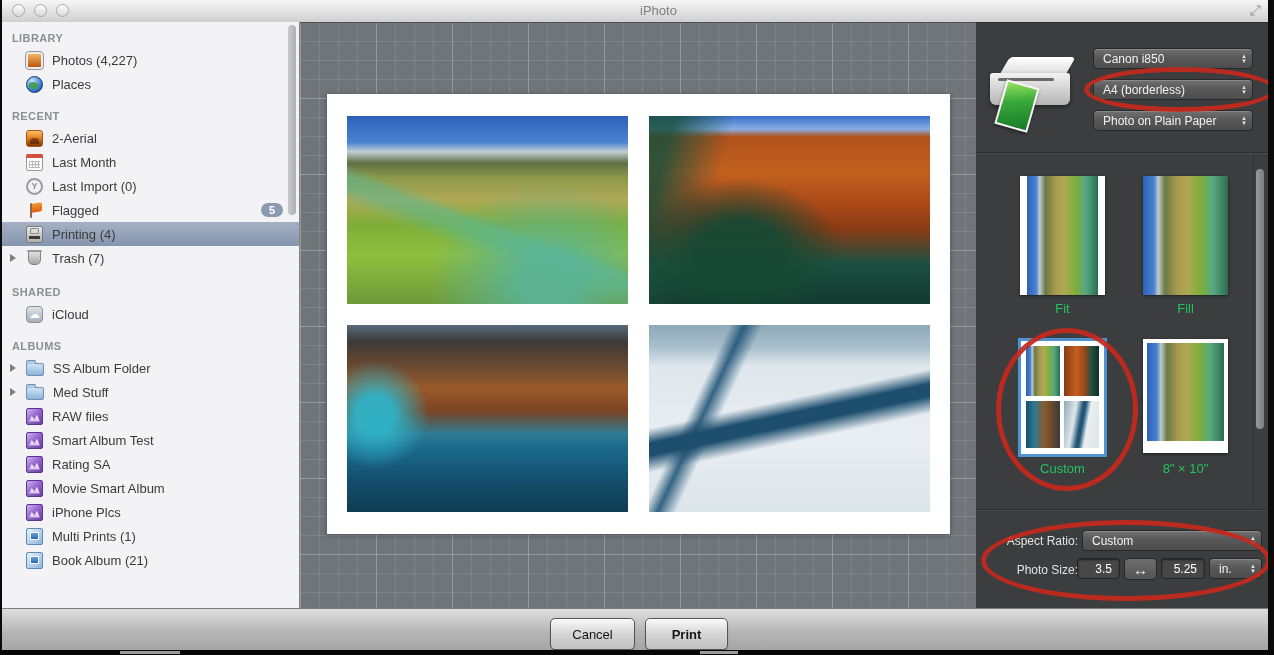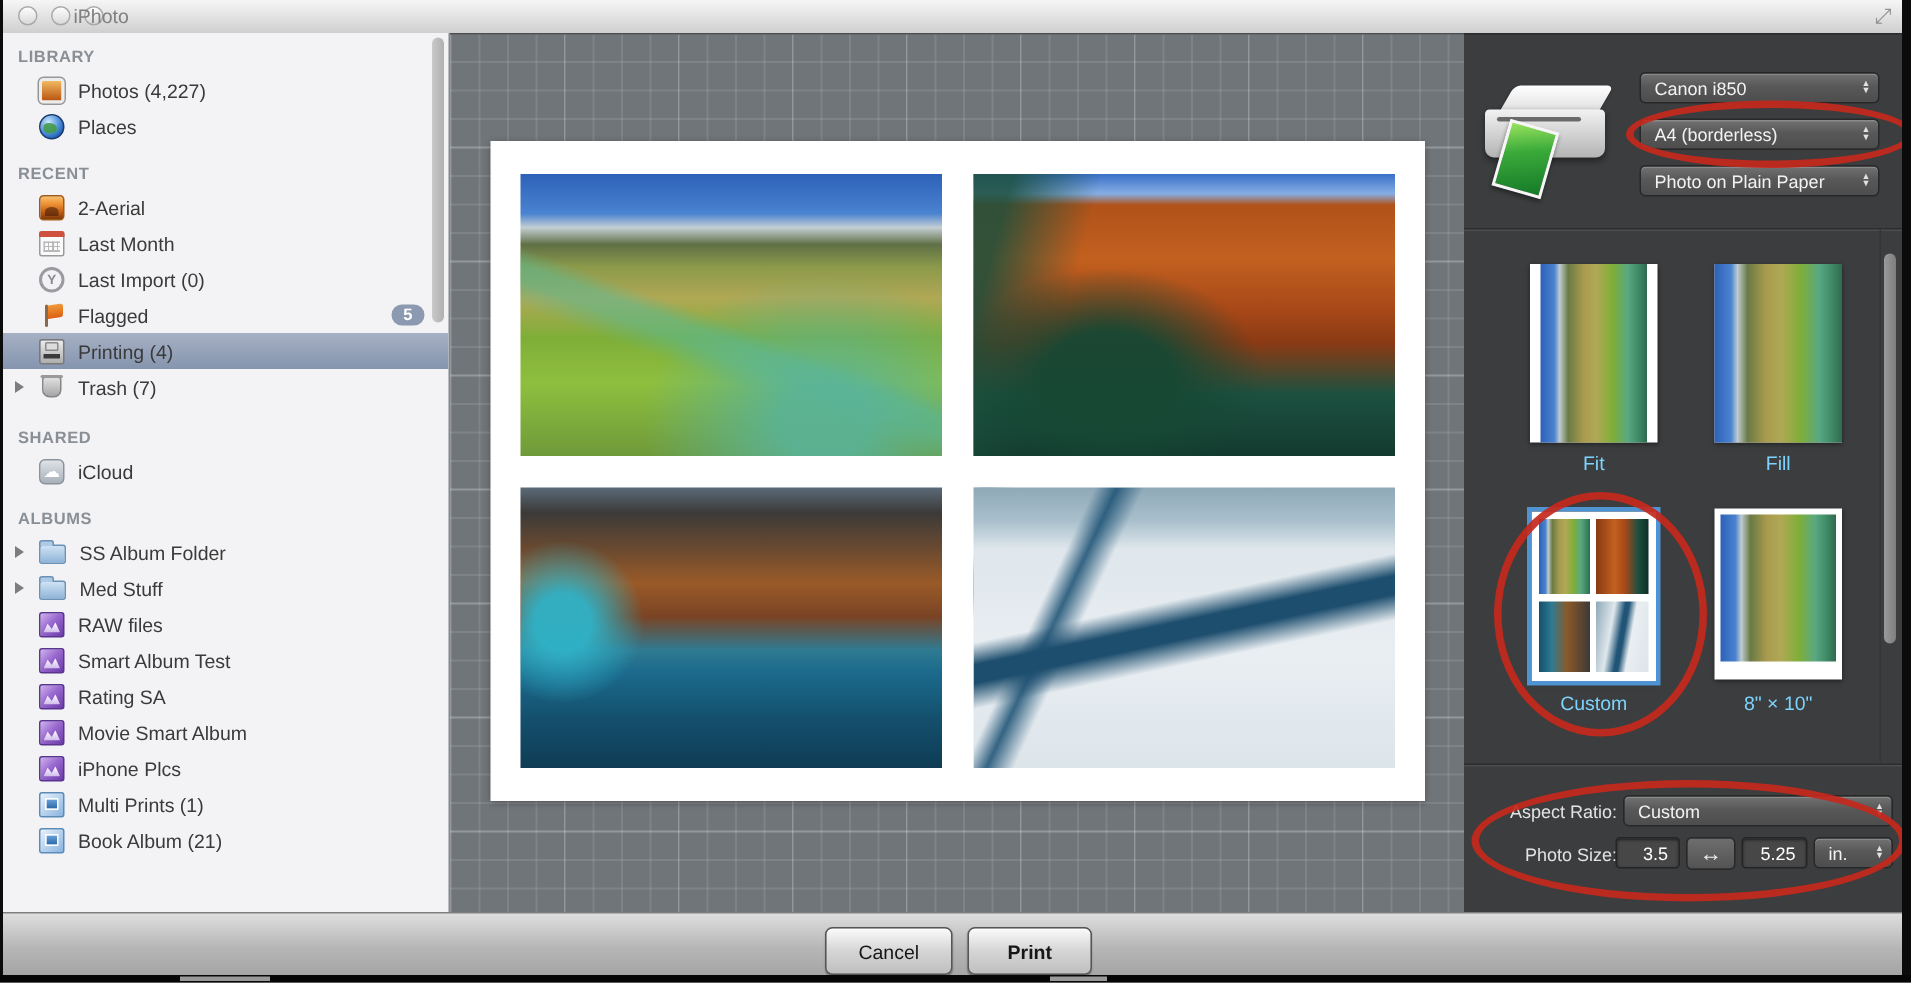--- a/index.html
+++ b/index.html
@@ -4,21 +4,21 @@
 <style>
   html,body{margin:0;padding:0;}
   body{width:1274px;height:655px;background:#0b0b0b;font-family:"Liberation Sans","DejaVu Sans",sans-serif;overflow:hidden;position:relative;}
   .screen{position:absolute;inset:0;overflow:hidden;}
   .window{position:absolute;left:2px;top:0;width:1266px;height:650px;background:#e8e8e8;overflow:hidden;}
 
   
   .titlebar{position:absolute;left:0;top:0;right:0;height:22px;background:linear-gradient(#f6f6f6,#cfcfcf);border-bottom:1px solid #8e8e8e;}
   .traffic{position:absolute;top:4px;width:13px;height:13px;border-radius:50%;border:1px solid #a9a9a9;background:linear-gradient(#fdfdfd,#d9d9d9);box-sizing:border-box;}
   .t-close{left:10px}.t-min{left:32px}.t-zoom{left:54px}
-  .win-title{position:absolute;left:0;right:0;top:3px;text-align:left;font-size:13px;color:#7f7f7f;padding-left:47px;}
+  .win-title{position:absolute;left:0;right:0;top:3px;text-align:center;font-size:13px;color:#7f7f7f;padding-left:47px;}
   .fullscreen-ic{position:absolute;right:7px;top:2px;font-size:14px;color:#8f8f8f;}
 
   
   .body-row{position:absolute;left:0;top:22px;right:0;height:586px;display:flex;overflow:hidden;}
 
   
   .sidebar{width:298px;flex:none;background:#f3f3f5;position:relative;border-right:1px solid #83878c;box-sizing:border-box;overflow:hidden;}
   .sb-list{position:absolute;left:0;top:0;right:0;padding-top:6px;}
   .sb-header{height:20px;line-height:20px;padding-left:10px;font-size:11px;font-weight:bold;color:#8a8f96;letter-spacing:.4px;}
   .sb-row{height:24px;display:flex;align-items:center;gap:9px;padding-left:24px;position:relative;font-size:13px;color:#3a3a3a;}
@@ -95,21 +95,21 @@
   .dd-stepper{display:flex;flex-direction:column;align-items:center;font-size:6px;line-height:5px;color:#e2e2e2;}
   .numfield{position:absolute;height:21px;background:#474747;border:1px solid #252525;border-radius:3px;color:#fff;font-size:12px;text-align:right;padding:0 7px;box-shadow:inset 0 1px 2px rgba(0,0,0,.55);box-sizing:border-box;font-family:"Liberation Sans","DejaVu Sans",sans-serif;}
   .swap-btn{position:absolute;height:22px;width:33px;background:linear-gradient(#6e6e6e,#535353);border:1px solid #282828;border-radius:4px;display:flex;align-items:center;justify-content:center;color:#f0f0f0;font-size:15px;font-weight:bold;box-sizing:border-box;}
   .plabel{position:absolute;width:100px;font-size:12px;color:#e2e2e2;text-align:right;}
   .thumb{position:absolute;background:#fff;box-shadow:0 1px 3px rgba(0,0,0,.5);}
   .thumb-ph{position:absolute;}
   .thumb-photo-valley{background:linear-gradient(90deg,#2d61b8 0%,#4a83d0 13%,#bfcbd0 18%,#6a7a44 26%,#a89a4e 40%,#b0a855 52%,#7fae38 68%,#58a882 82%,#3f8a66 92%,#2f6a50 100%);}
   .thumb-photo-canyon{background:linear-gradient(90deg,#8a3a14 0%,#c2601f 35%,#a84818 55%,#1d5040 80%,#112e24 100%);}
   .thumb-photo-autumn{background:linear-gradient(90deg,#14506e 0%,#2f7a92 25%,#8a5a28 55%,#6a4a30 75%,#3c3a38 100%);}
   .thumb-photo-ice{background:linear-gradient(100deg,#8fa9b8 0%,#dfe7ec 30%,#215577 46%,#215577 52%,#e9eef2 64%,#dce5ea 100%);}
-  .thumb-label{position:absolute;font-size:13px;color:#7dd3fc;text-align:center;}
+  .thumb-label{position:absolute;font-size:13px;color:#22c55e;text-align:center;}
   .thumb.selected{outline:3px solid #4f93d2;outline-offset:0;}
   .panel-scroll-track{position:absolute;right:0;top:130px;bottom:100px;width:14px;border-left:1px solid #333537;}
   .panel-scroll-thumb{position:absolute;right:4px;top:146px;width:8px;height:260px;border-radius:4px;background:linear-gradient(90deg,#9a9a9a,#7e7e7e);}
 
   
   .printer-graphic{position:absolute;left:8px;top:22px;width:100px;height:86px;}
   .pg-top{position:absolute;left:20px;top:12px;width:66px;height:20px;background:linear-gradient(#ffffff,#dadada);border-radius:4px;transform:skewX(-30deg);box-shadow:0 1px 2px rgba(0,0,0,.4);}
   .pg-front{position:absolute;left:6px;top:28px;width:80px;height:32px;background:linear-gradient(#f2f2f2,#b4b4b4);border-radius:3px 3px 6px 6px;box-shadow:0 2px 4px rgba(0,0,0,.45);}
   .pg-slot{position:absolute;left:14px;top:33px;width:56px;height:3px;background:#6a6a6a;border-radius:2px;}
   .pg-sheet{position:absolute;left:16px;top:38px;width:30px;height:42px;background:linear-gradient(160deg,#9ae45f 0%,#3aaa3a 40%,#157a28 100%);transform:rotate(16deg);border:2px solid #f6f6f6;box-shadow:0 2px 3px rgba(0,0,0,.4);}

